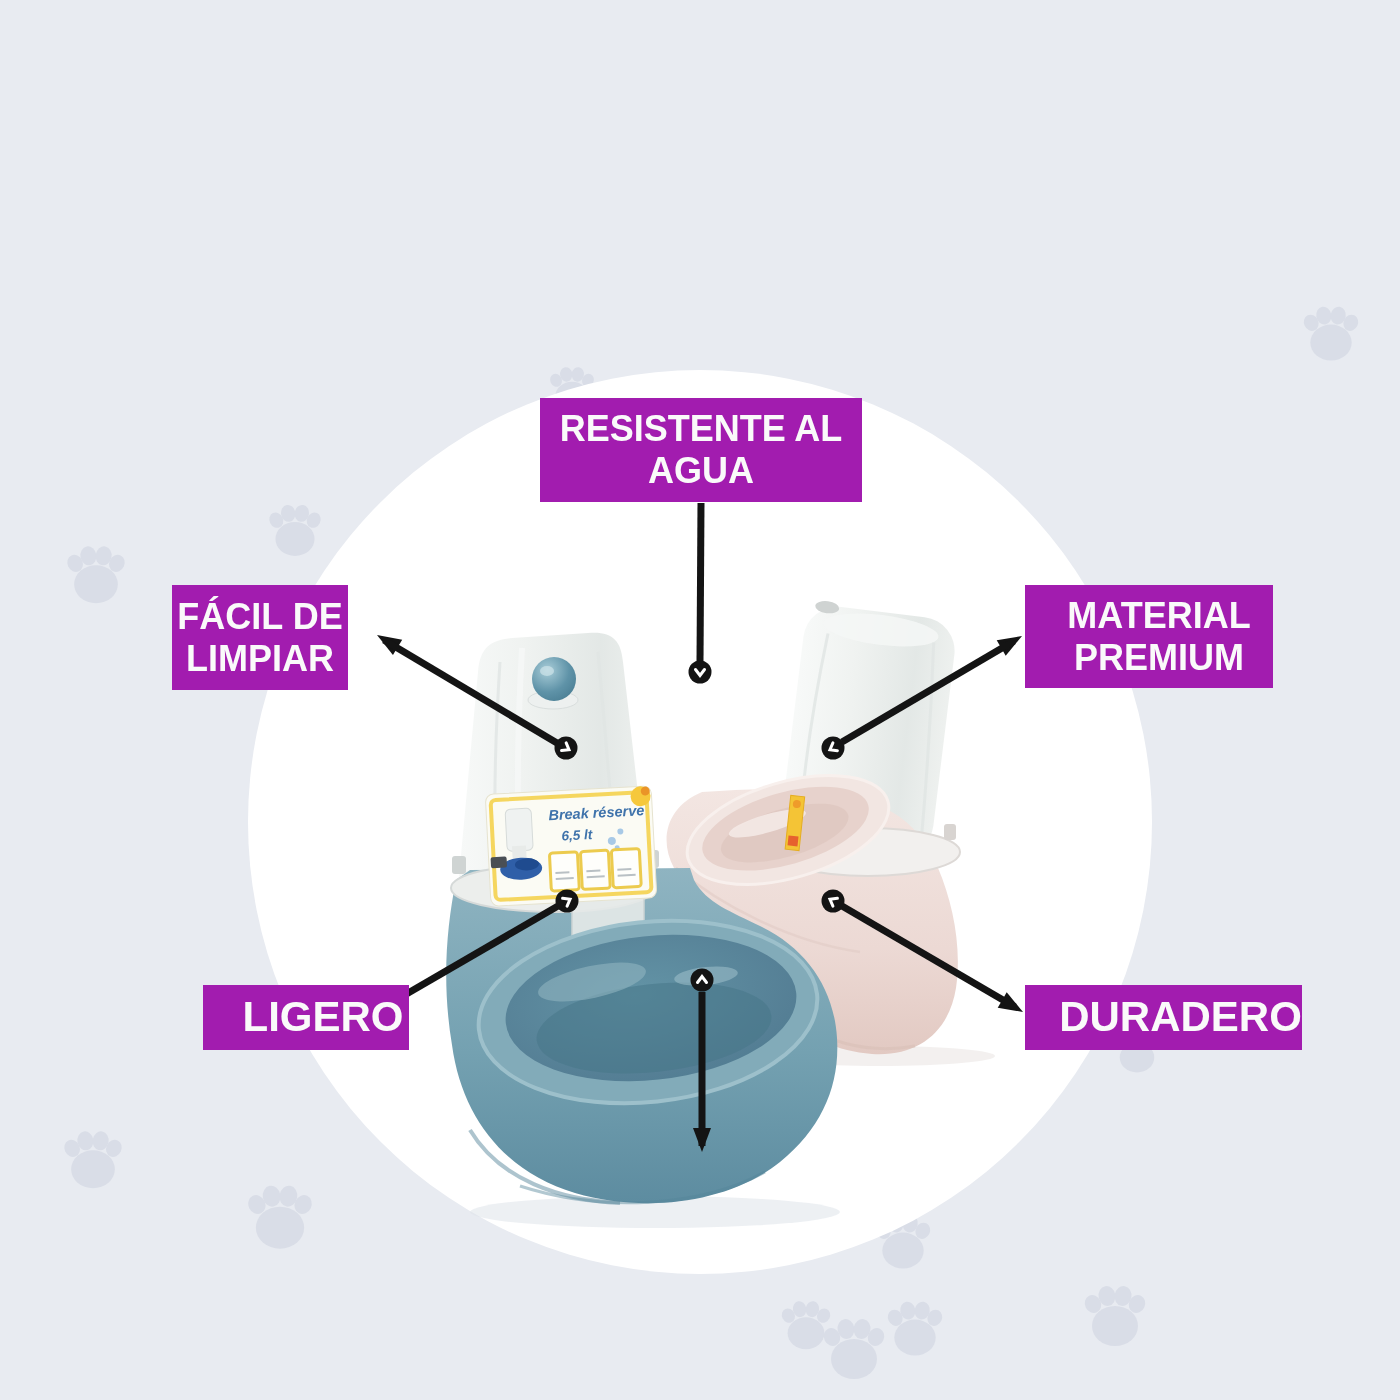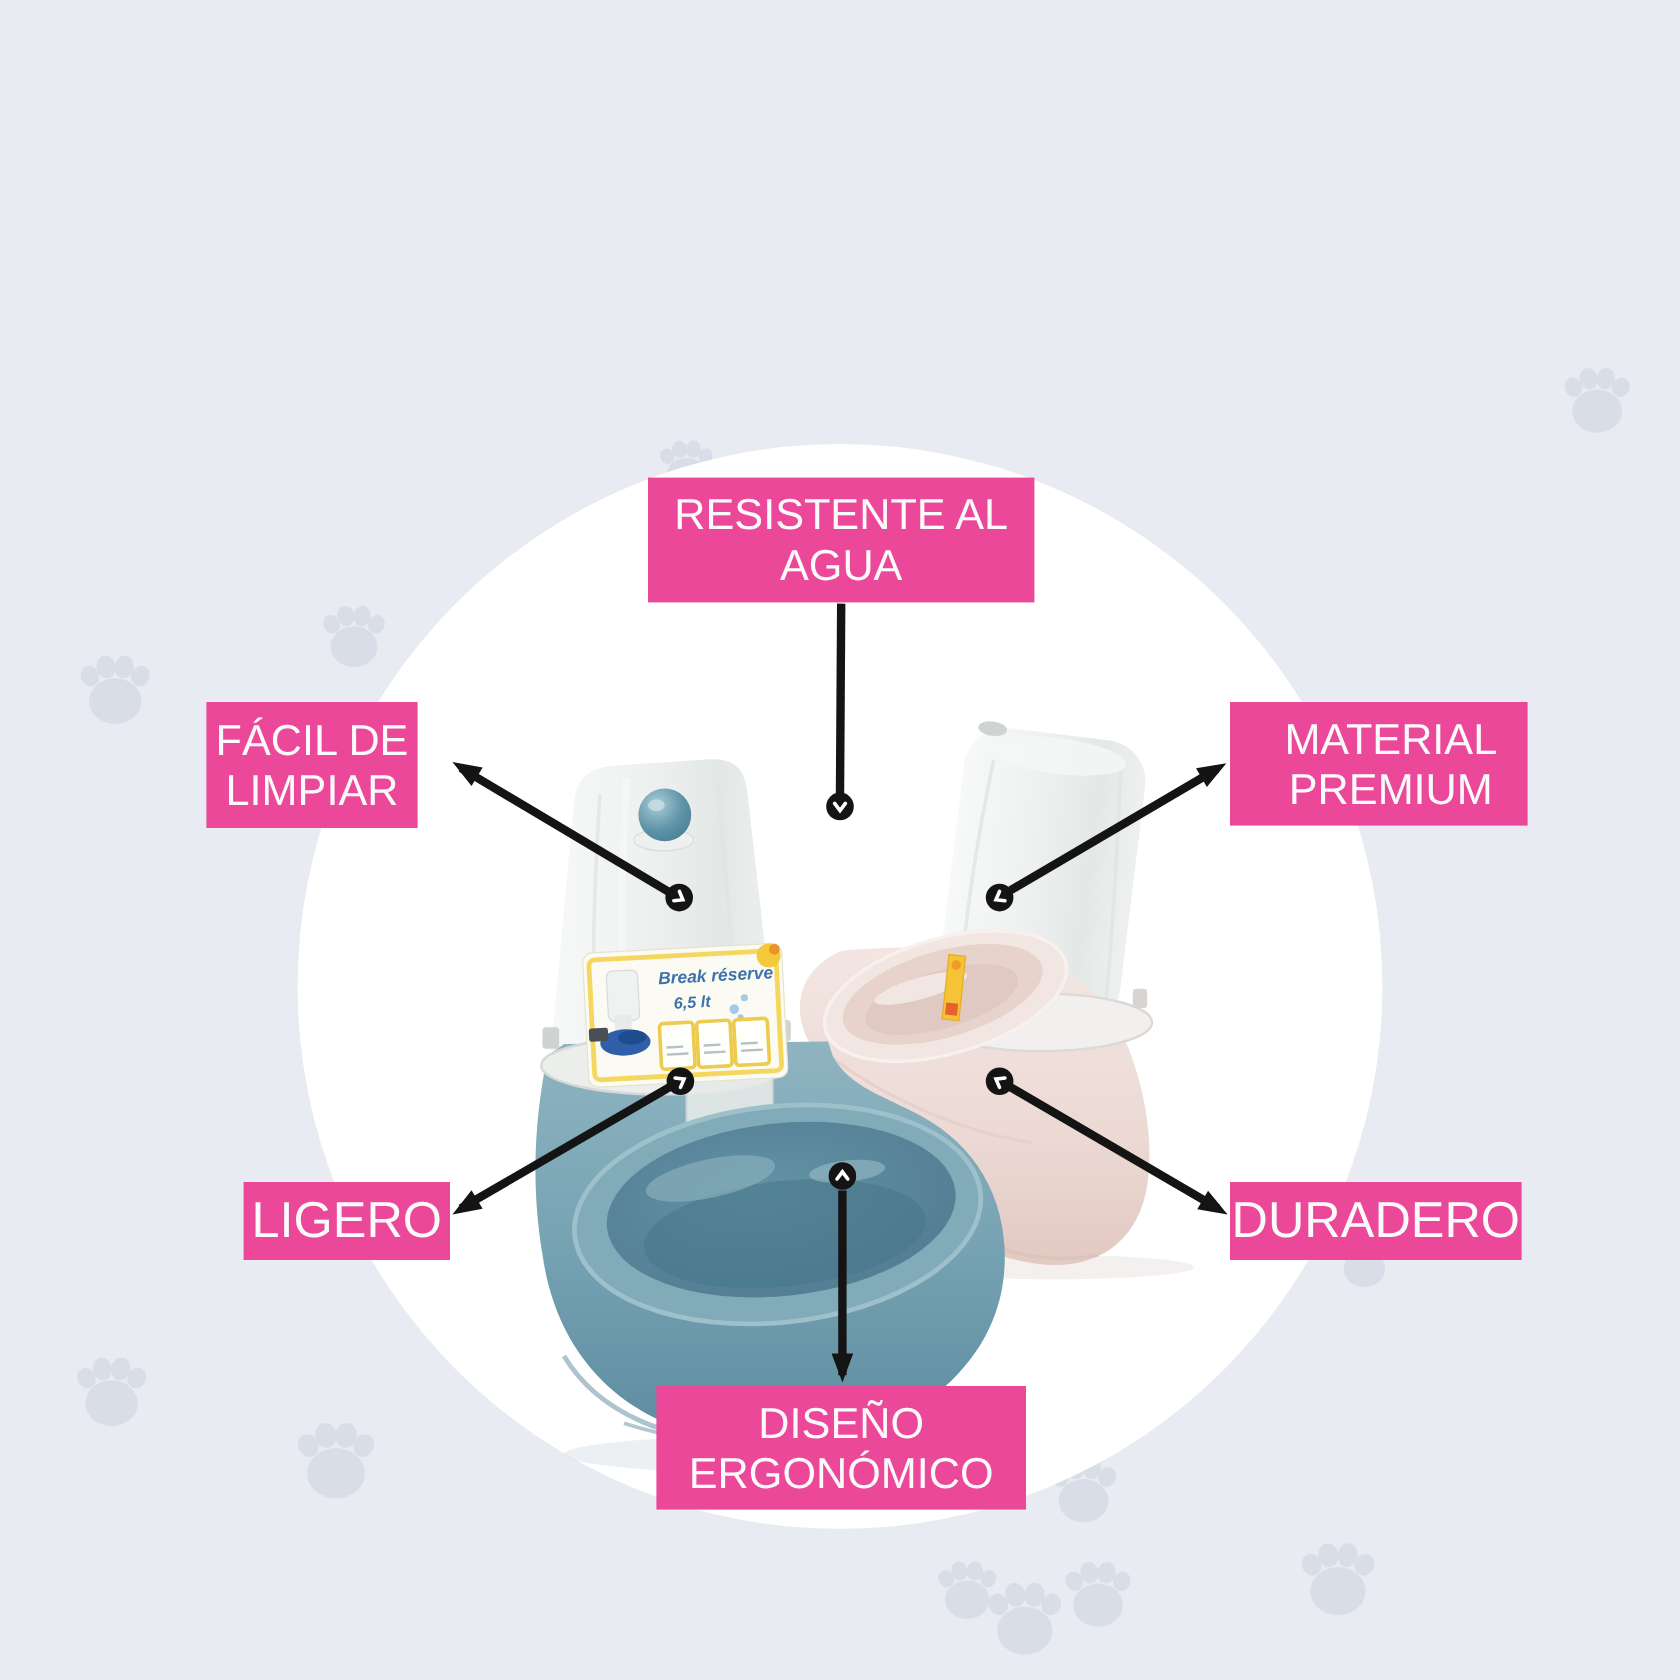--- a/index.html
+++ b/index.html
@@ -10,27 +10,27 @@
   #header-bar{
     position:absolute;left:0;top:0;width:1400px;height:252px;
     background:#070708;display:flex;align-items:center;justify-content:center;z-index:30;
   }
   #page-title{
     color:#ffffff;font-weight:bold;font-size:86px;letter-spacing:2px;
     white-space:nowrap;transform:scaleX(0.84);transform-origin:center;
   }
   #canvas-layer{position:absolute;left:0;top:0;width:1400px;height:1400px;z-index:10;}
   .feature-box{
-    position:absolute;background:#ec4899;color:#fafafa;z-index:20;
+    position:absolute;background:#a21caf;color:#fafafa;z-index:20;
     display:flex;align-items:center;justify-content:center;text-align:center;
-    font-weight:normal;white-space:pre-line;line-height:1.16;
+    font-weight:bold;white-space:pre-line;line-height:1.16;
     font-family:"Liberation Sans",sans-serif;
   }
   .two-line{font-size:36px;}
-  .one-line{font-size:42px;}
+  .one-line{font-size:42px;padding-left:34px;}
   #feature-water{left:540px;top:398px;width:322px;height:104px;}
   #feature-clean{left:172px;top:585px;width:176px;height:105px;}
   #feature-material{left:1025px;top:585px;width:228px;height:103px;padding-left:20px;}
   #feature-light{left:203px;top:985px;width:172px;height:65px;}
   #feature-durable{left:1025px;top:985px;width:243px;height:65px;text-align:center;}
   #feature-ergo{left:547px;top:1155px;width:308px;height:103px;}
 </style>
 </head>
 <body>
 
@@ -220,15 +220,13 @@
 
 
   <div id="feature-water" class="feature-box two-line">RESISTENTE AL
 AGUA</div>
   <div id="feature-clean" class="feature-box two-line">FÁCIL DE
 LIMPIAR</div>
   <div id="feature-material" class="feature-box two-line">MATERIAL
 PREMIUM</div>
   <div id="feature-light" class="feature-box one-line">LIGERO</div>
   <div id="feature-durable" class="feature-box one-line">DURADERO</div>
-  <div id="feature-ergo" class="feature-box two-line">DISEÑO
-ERGONÓMICO</div>
 </div>
 
 </body></html>

